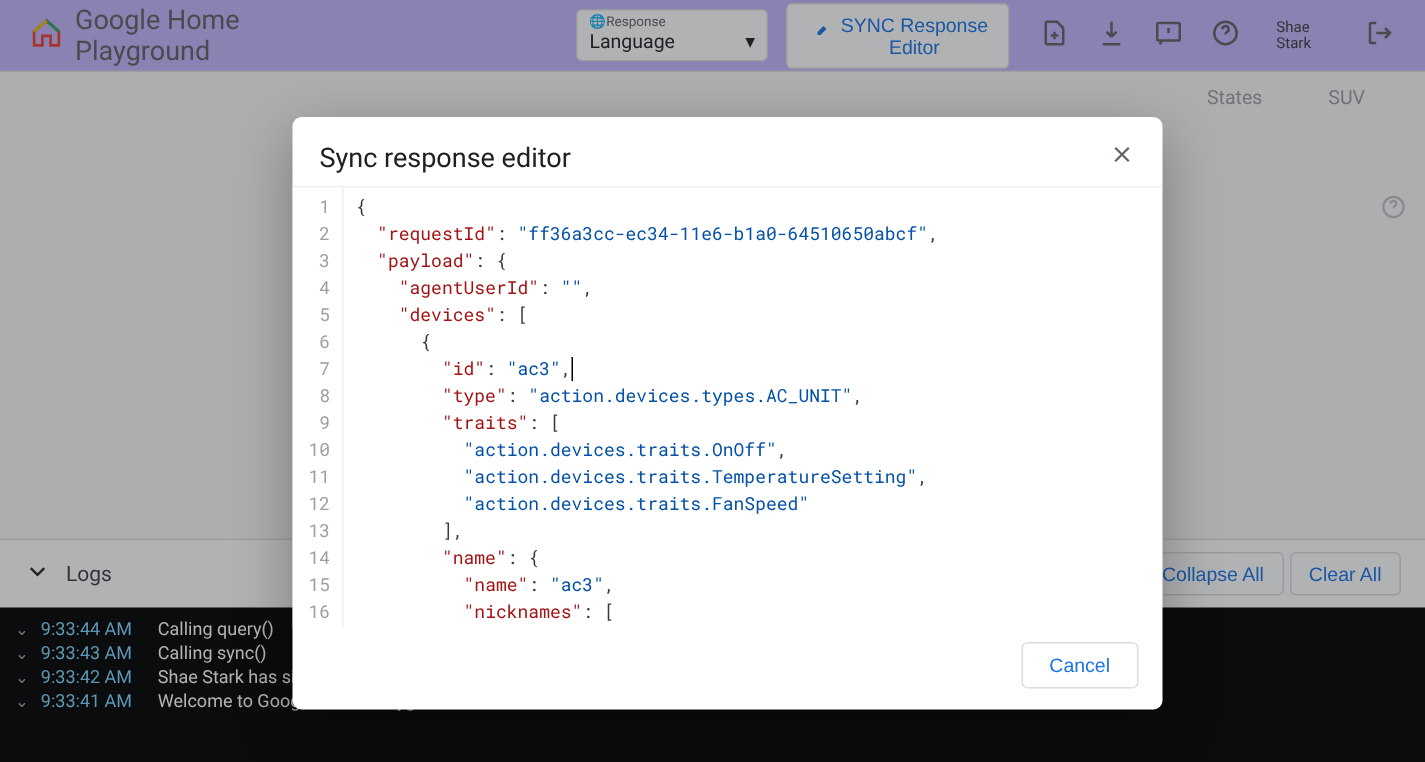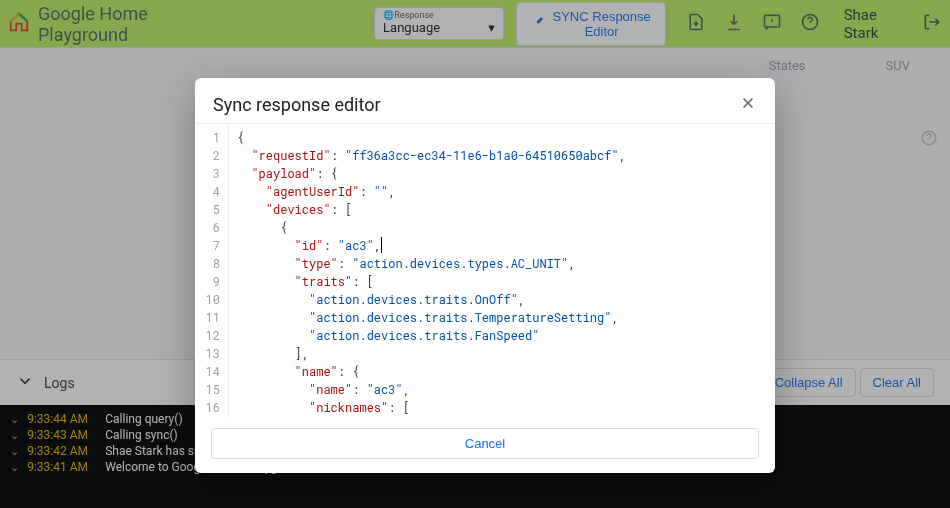--- a/index.html
+++ b/index.html
@@ -12,22 +12,22 @@
   position: relative;
   font-size: 14px;
   color: #202124;
 }
 
 
 .header {
   display: flex;
   align-items: center;
   height: 48px;
-  padding: 0 8px;
-  background: #bef264;
+  padding: 0 20px;
+  background: #c4b5fd;
   border-bottom: 1px solid #e0e0e0;
   gap: 12px;
 }
 .logo { display: flex; align-items: center; gap: 8px; }
 .logo-icon svg { width: 22px; height: 22px; }
 .app-title { font-size: 18px; font-weight: 400; color: #5f6368; }
 .lang-select {
   margin-left: 170px;
   border: 1px solid #dadce0;
   border-radius: 4px;
@@ -47,28 +47,28 @@
   font-size: 13px;
   font-weight: 500;
   display: flex;
   align-items: center;
   gap: 6px;
   cursor: pointer;
 }
 .hdr-icons { display: flex; gap: 18px; margin-left: 8px; color: #5f6368; }
 .hdr-icons svg { width: 20px; height: 20px; }
 .spacer { flex: 1; }
-.user-name { font-size: 15px; color: #3c4043; margin-right: 10px;}
+.user-name { font-size: 10px; color: #3c4043; margin-right: 10px;}
 .exit-icon svg { width: 20px; height: 20px; color: #5f6368; }
 
 
 .subhead {
   display: flex;
   justify-content: flex-end;
-  gap: 80px;
+  gap: 44px;
   padding: 10px 40px 6px 0;
   font-size: 13px;
   color: #5f6368;
 }
 
 .content-area {
   position: relative;
   height: 280px;
 }
 .device-panel {
@@ -115,21 +115,21 @@
 }
 .logs-body {
   background: #000;
   color: #e8eaed;
   font-size: 12px;
   padding: 6px 10px 30px;
   height: 130px;
 }
 .log-line { display:flex; gap:8px; align-items:center; padding:1px 0; }
 .log-line .chev { color:#9aa0a6; font-size:11px; }
-.log-time { color:#eab308; width:70px; }
+.log-time { color:#7dd3fc; width:70px; }
 .log-msg { color:#ffffff; }
 
 
 .scrim {
   position: absolute;
   inset: 0;
   background: rgba(32,33,36,0.35);
   z-index: 10;
 }
 .modal {
@@ -175,23 +175,22 @@
   white-space: pre;
   flex:1;
   overflow: hidden;
 }
 .tok-key { color: #a31515; }
 .tok-str { color: #0451a5; }
 .tok-punc { color: #3b3b3b; }
 .cursor-bar { border-right: 1px solid #000; }
 
 .modal-foot {
-  display:flex; justify-content:flex-start; gap:10px;
+  display:flex; justify-content:flex-end; gap:10px;
   padding: 10px 16px 14px;
-  flex-direction: column;
 }
 .btn {
   padding: 7px 18px;
   font-size: 13px;
   border-radius: 4px;
   cursor:pointer;
   font-weight: 500;
 }
 .btn-cancel { background:#fff; border:1px solid #dadce0; color:#1a73e8; }
 .btn-save { background:#1a73e8; border:1px solid #1a73e8; color:#fff; }

